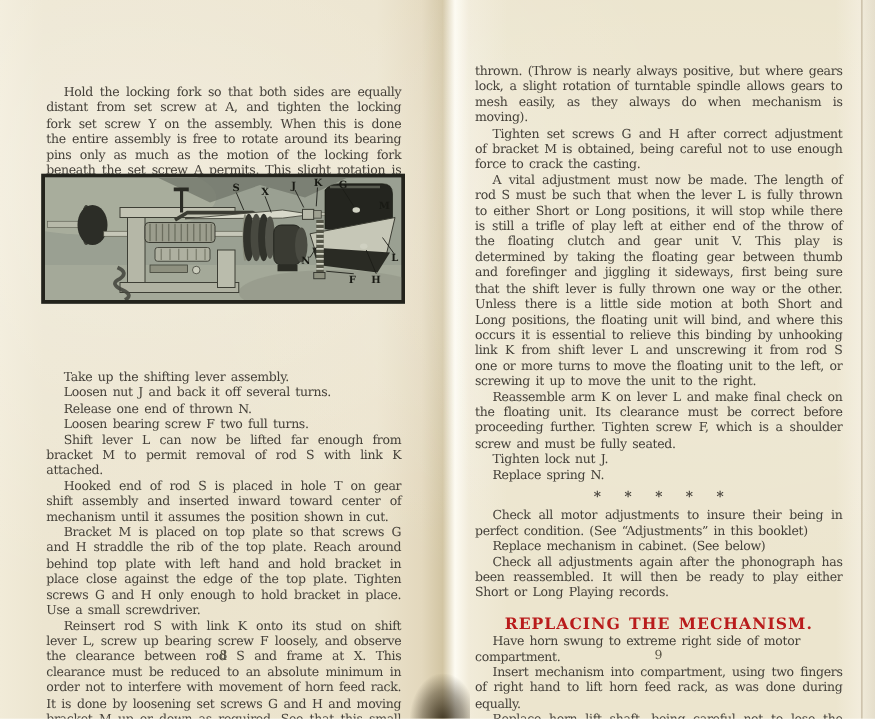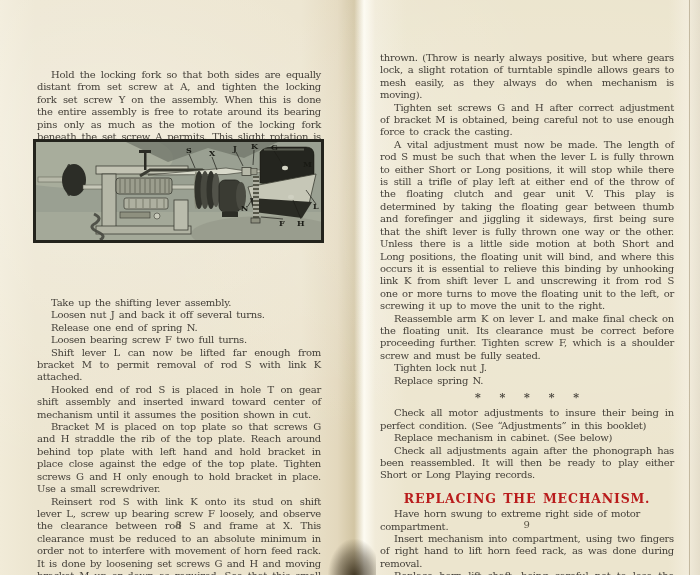--- a/index.html
+++ b/index.html
@@ -126,21 +126,21 @@
     <text class="fig-label" x="205" y="69">N</text>
     <text class="fig-label" x="243" y="84">F</text>
     <text class="fig-label" x="261" y="84">H</text>
     <text class="fig-label" x="277" y="67">L</text>
   </svg>
 </div>
 
 <div class="tb" style="left:37px;top:254px;width:284px;">
   <p class="line">Take up the shifting lever assembly.</p>
   <p class="line">Loosen nut J and back it off several turns.</p>
-  <p class="line">Release one end of spring N.</p>
+  <p class="line">Release one end of thrown N.</p>
   <p class="line">Loosen bearing screw F two full turns.</p>
   <p>Shift lever L can now be lifted far enough from bracket M to permit removal of rod S with link K attached.</p>
   <p>Hooked end of rod S is placed in hole T on gear shift assembly and inserted inward toward center of mechanism until it assumes the position shown in cut.</p>
   <p>Bracket M is placed on top plate so that screws G and H straddle the rib of the top plate. Reach around behind top plate with left hand and hold bracket in place close against the edge of the top plate. Tighten screws G and H only enough to hold bracket in place. Use a small screwdriver.</p>
   <p>Reinsert rod S with link K onto its stud on shift lever L, screw up bearing screw F loosely, and observe the clearance between rod S and frame at X. This clearance must be reduced to an absolute minimum in order not to interfere with movement of horn feed rack. It is done by loosening set screws G and H and moving bracket M up or down as required. See that this small clearance is maintained when shift lever L is</p>
 </div>
 
 <div class="pagenum" style="left:37px;width:284px;">8</div>
 
 <div class="tb" style="left:380px;top:9px;width:294px;">
@@ -149,20 +149,20 @@
   <p>A vital adjustment must now be made. The length of rod S must be such that when the lever L is fully thrown to either Short or Long positions, it will stop while there is still a trifle of play left at either end of the throw of the floating clutch and gear unit V. This play is determined by taking the floating gear between thumb and forefinger and jiggling it sideways, first being sure that the shift lever is fully thrown one way or the other. Unless there is a little side motion at both Short and Long positions, the floating unit will bind, and where this occurs it is essential to relieve this binding by unhooking link K from shift lever L and unscrewing it from rod S one or more turns to move the floating unit to the left, or screwing it up to move the unit to the right.</p>
   <p>Reassemble arm K on lever L and make final check on the floating unit. Its clearance must be correct before proceeding further. Tighten screw F, which is a shoulder screw and must be fully seated.</p>
   <p class="line">Tighten lock nut J.</p>
   <p class="line">Replace spring N.</p>
   <p class="sep">* * * * *</p>
   <p>Check all motor adjustments to insure their being in perfect condition. (See “Adjustments” in this booklet)</p>
   <p class="line">Replace mechanism in cabinet. (See below)</p>
   <p>Check all adjustments again after the phonograph has been reassembled. It will then be ready to play either Short or Long Playing records.</p>
   <p class="heading">REPLACING THE MECHANISM.</p>
   <p class="line">Have horn swung to extreme right side of motor compartment.</p>
-  <p>Insert mechanism into compartment, using two fingers of right hand to lift horn feed rack, as was done during removal.</p>
+  <p>Insert mechanism into compartment, using two fingers of right hand to lift horn feed rack, as was done during equally.</p>
   <p>Replace horn lift shaft, being careful not to lose the heavy spacing washer on it.</p>
 </div>
 
 <div class="pagenum" style="left:380px;width:294px;">9</div>
 
 <div class="gutter-shadow-bottom"></div>
 <div class="page-edge-right"></div>
 
 </body></html>

